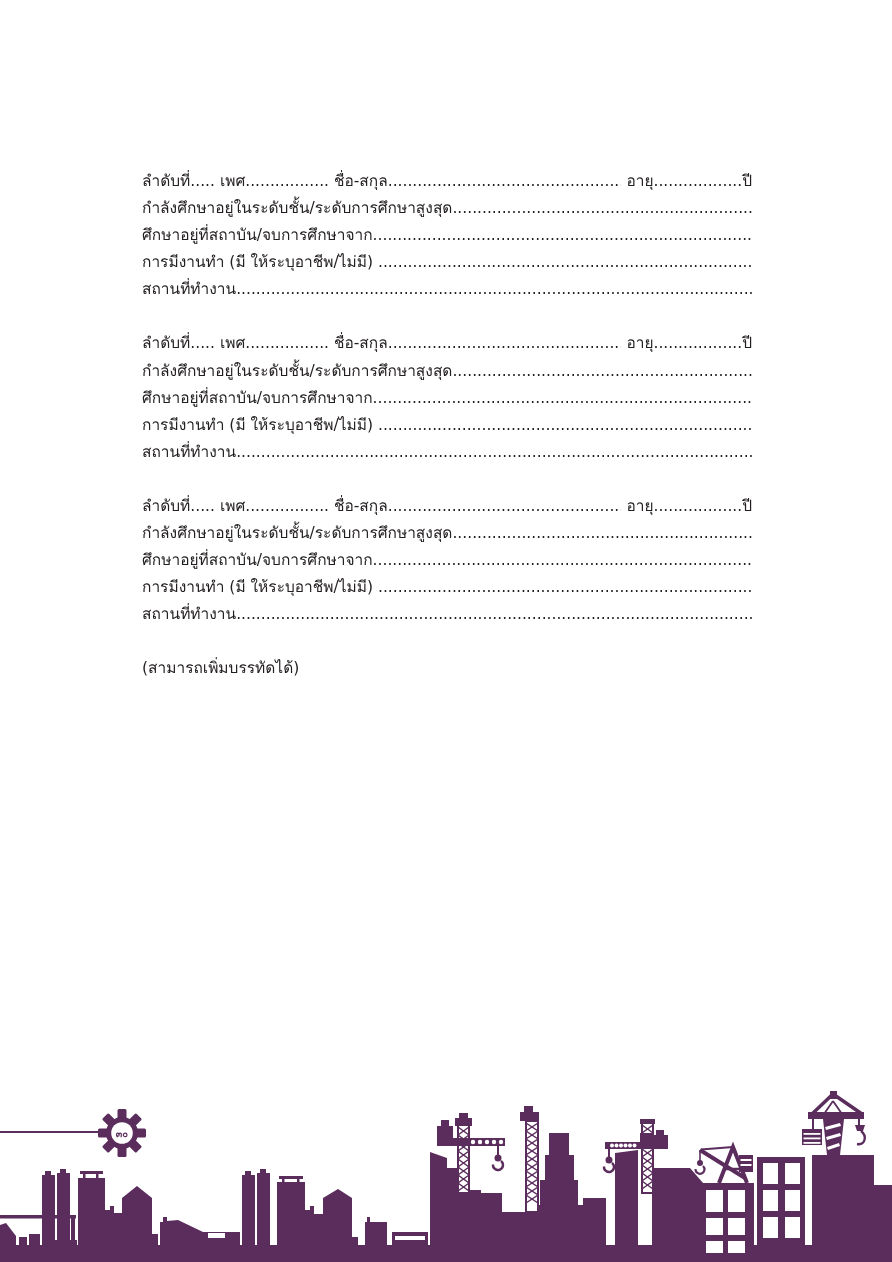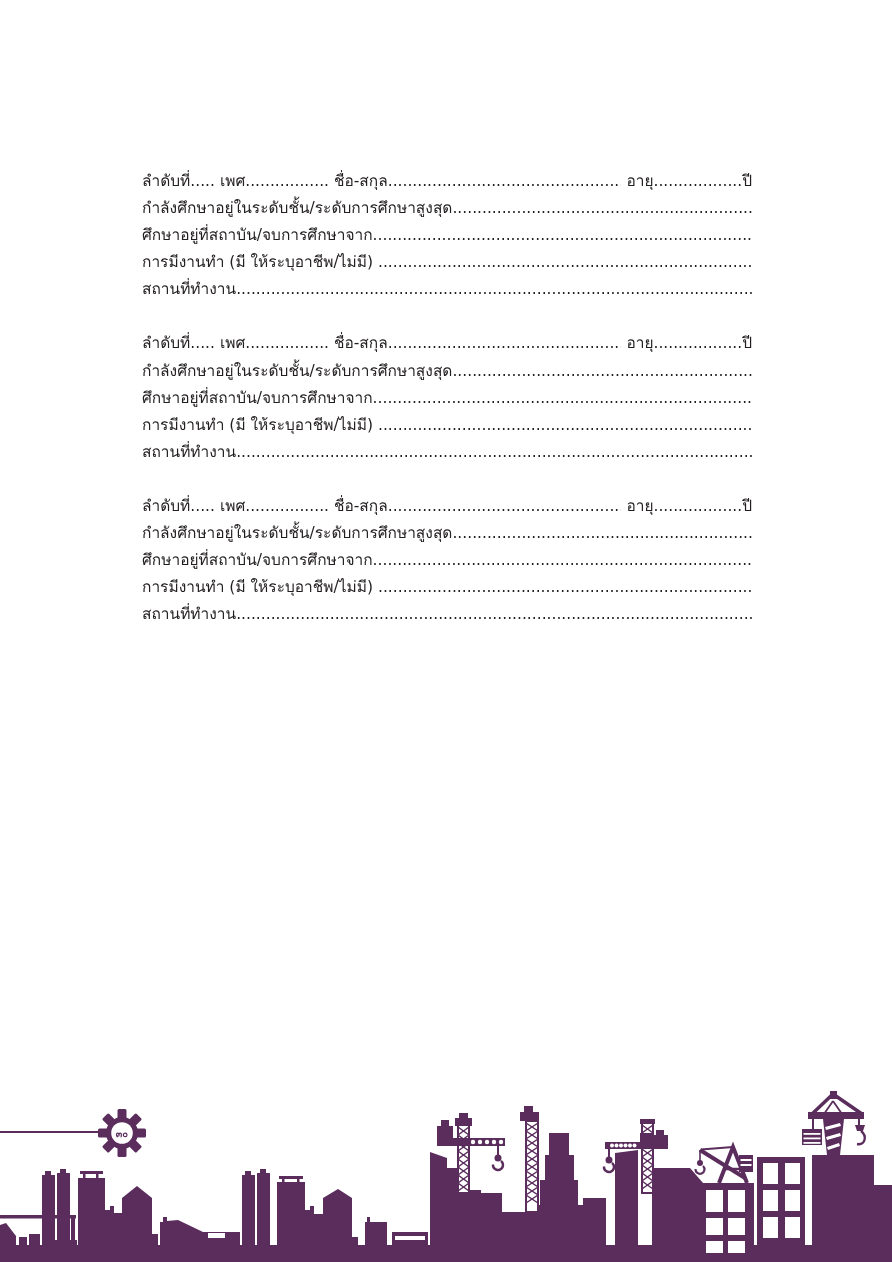--- a/index.html
+++ b/index.html
@@ -43,20 +43,21 @@
           <div class="line"><span class="seg">สถานที่ทำงาน</span><span class="fill">................................................................................................................................................................................................................................................................................................................................................................................................................</span></div>
         </div>
         <div class="block">
           <div class="line"><span class="seg">ลำดับที่..... เพศ................. ชื่อ-สกุล</span><span class="fill">................................................................................................................................................................................................................................................................................................................................................................................................................</span><span class="seg"> อายุ..................ปี</span></div>
           <div class="line"><span class="seg">กำลังศึกษาอยู่ในระดับชั้น/ระดับการศึกษาสูงสุด</span><span class="fill">................................................................................................................................................................................................................................................................................................................................................................................................................</span></div>
           <div class="line"><span class="seg">ศึกษาอยู่ที่สถาบัน/จบการศึกษาจาก</span><span class="fill">................................................................................................................................................................................................................................................................................................................................................................................................................</span></div>
           <div class="line"><span class="seg">การมีงานทำ (มี ให้ระบุอาชีพ/ไม่มี) </span><span class="fill">................................................................................................................................................................................................................................................................................................................................................................................................................</span></div>
           <div class="line"><span class="seg">สถานที่ทำงาน</span><span class="fill">................................................................................................................................................................................................................................................................................................................................................................................................................</span></div>
         </div>
       </div>
+    <div class="note">(สามารถเพิ่มบรรทัดได้)</div>
   </div>
 
   <div class="footer-line"></div>
 
   <svg class="gear" width="48" height="48" viewBox="0 0 48 48" aria-hidden="true">
     <g fill="#5a2d5c">
       <rect x="19.5" y="0" width="9" height="48" rx="1.5"></rect>
       <rect x="19.5" y="0" width="9" height="48" rx="1.5" transform="rotate(45 24 24)"></rect>
       <rect x="19.5" y="0" width="9" height="48" rx="1.5" transform="rotate(90 24 24)"></rect>
       <rect x="19.5" y="0" width="9" height="48" rx="1.5" transform="rotate(135 24 24)"></rect>

